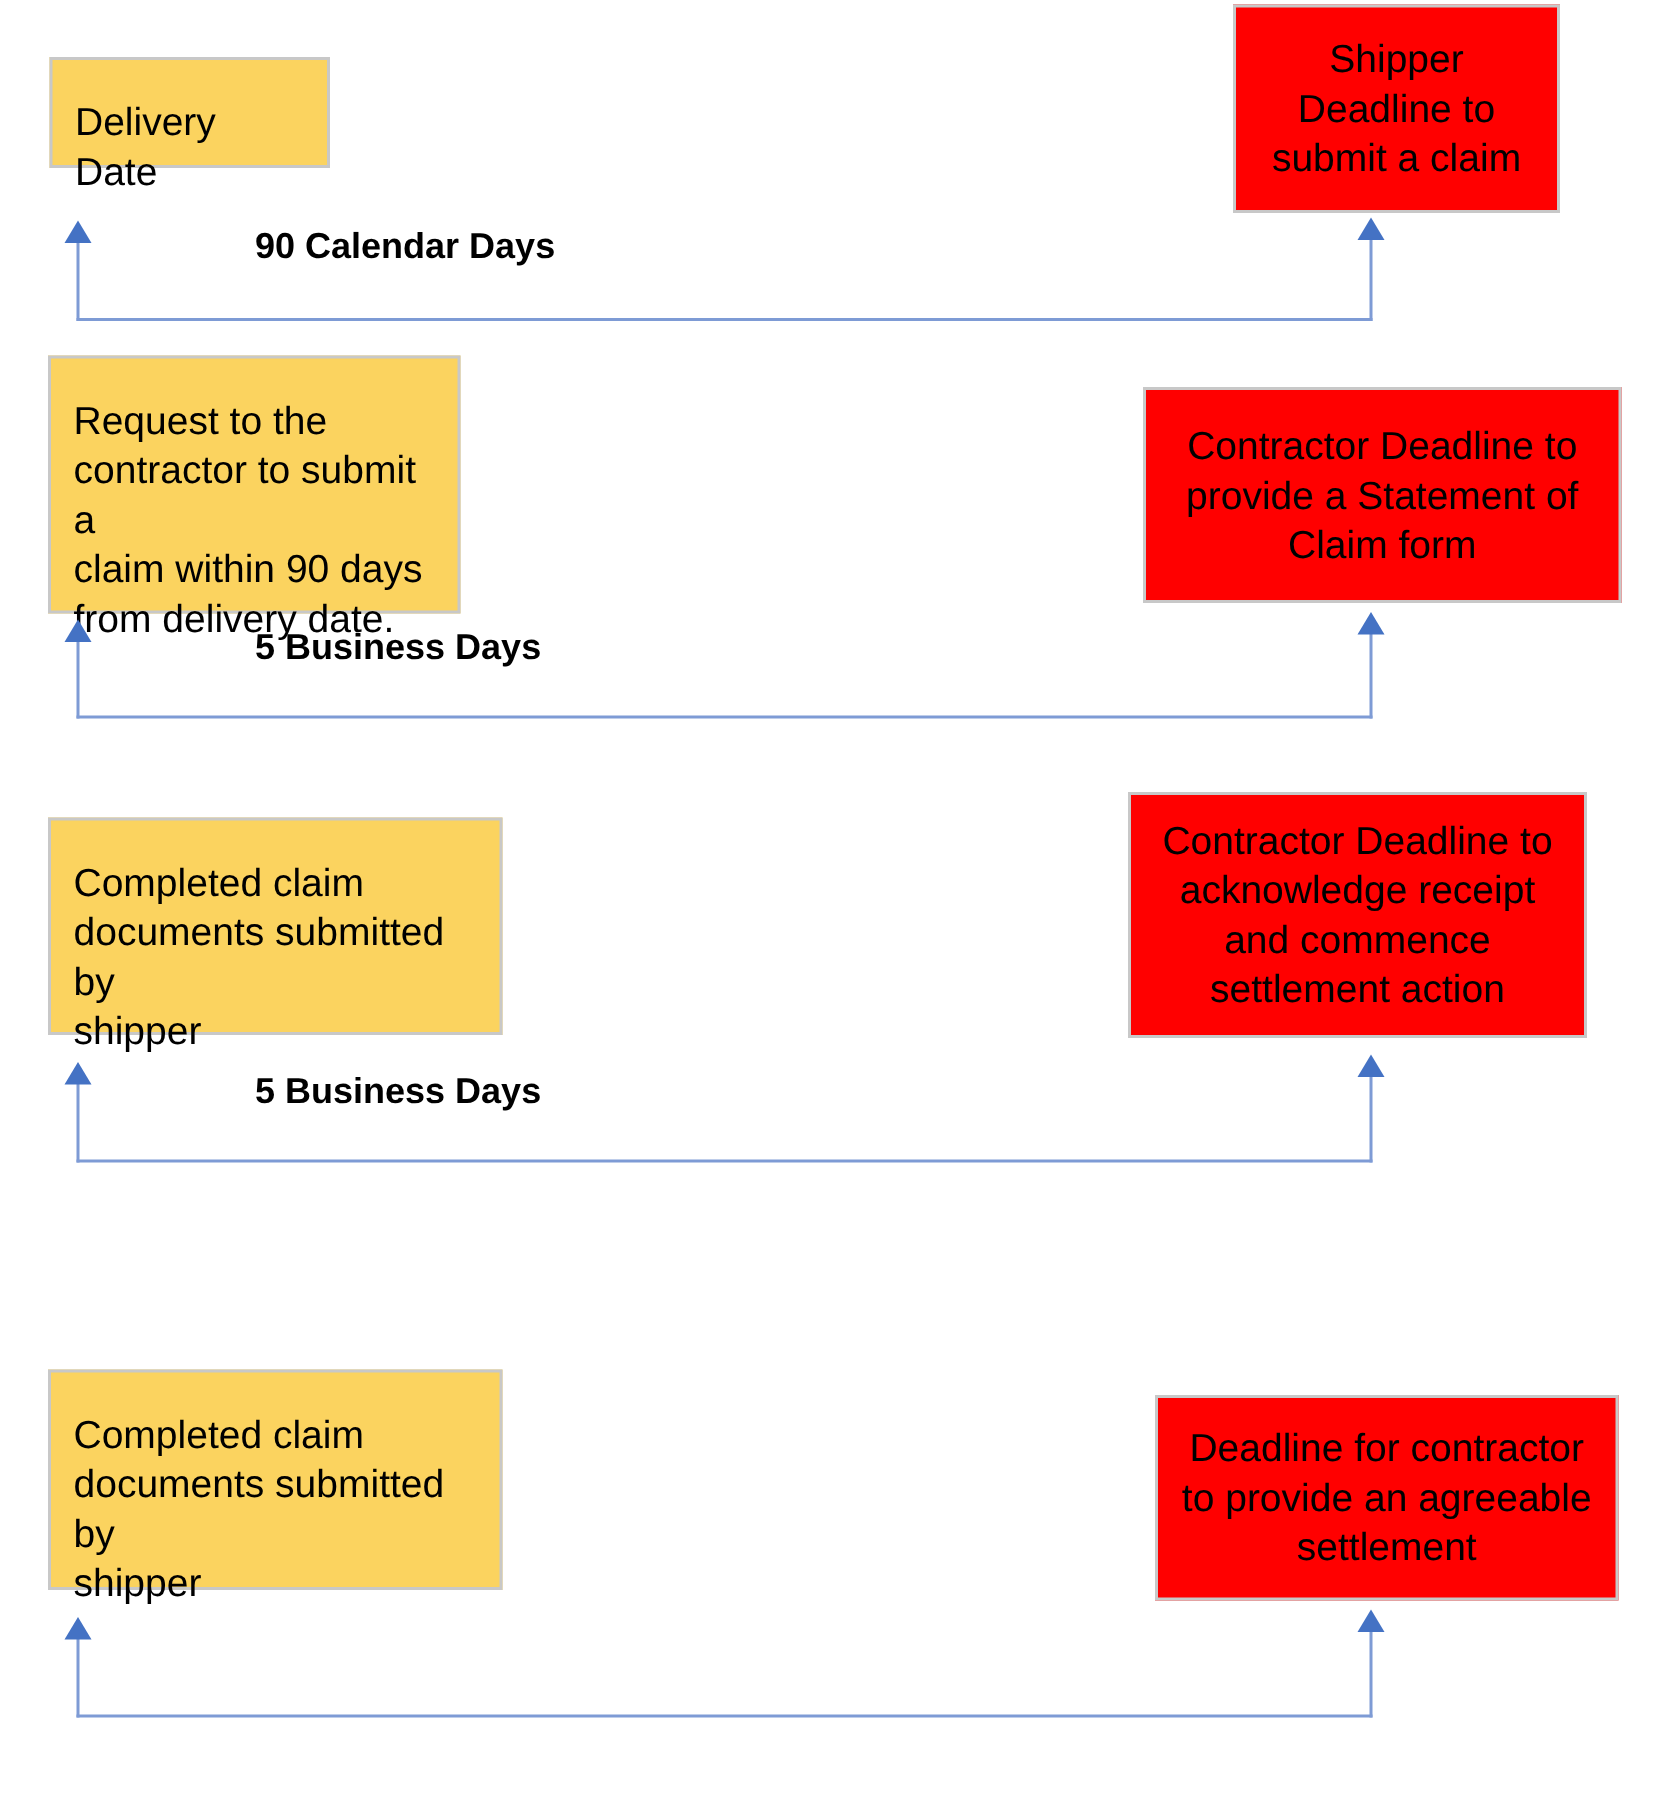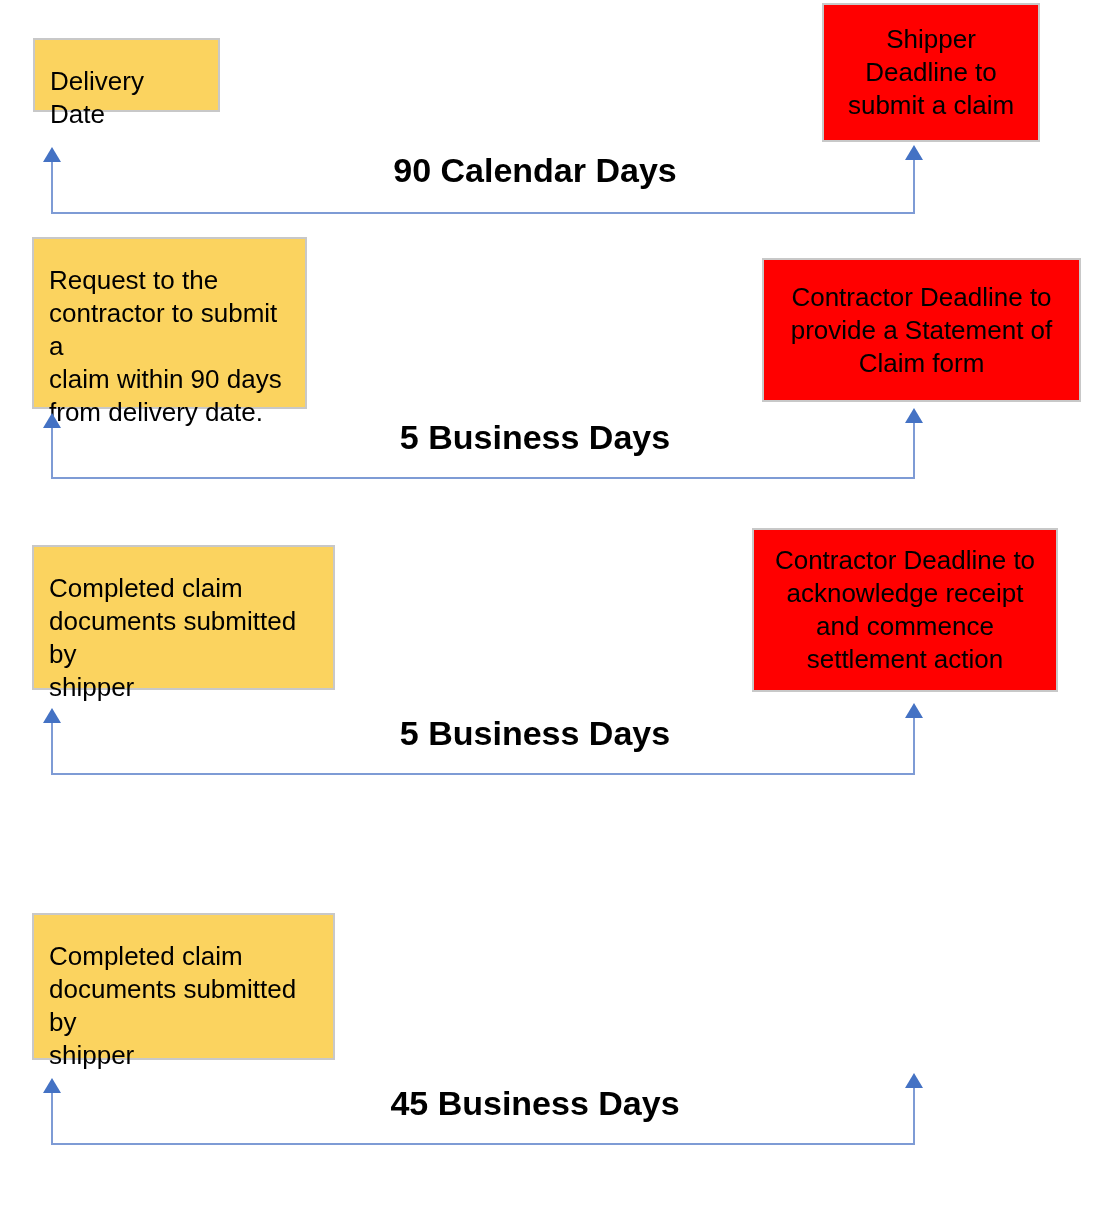--- a/index.html
+++ b/index.html
@@ -62,22 +62,21 @@
     border-right: 9px solid transparent;
     border-bottom: 15px solid var(--arrow-head, #4472c4);
   }
   .ahead.l { left: 43px; }
   .ahead.r { left: 905px; }
   
   .duration {
     position: absolute;
     left: 170px;
     width: 730px;
-    text-align: center;
-    font-size: 34px;
+    font-size: 24px;
     font-weight: bold;
     color: var(--text, #000000);
   }
   
   .r1-start { left: 33px;  top: 38px;  width: 187px; height: 74px; }
   .r1-end   { left: 822px; top: 3px;   width: 218px; height: 139px; }
   .r1-dur   { top: 151px; }
   .r1-h     { top: 212px; }
   .r1-vl    { top: 161px; height: 53px; }
   .r1-al    { top: 147px; }
@@ -165,20 +164,24 @@
   <div class="vline l r3-vl"></div>
   <div class="ahead l r3-al"></div>
   <div class="vline r r3-vr"></div>
   <div class="ahead r r3-ar"></div>
 
   <div class="box start r4-start">
     <span>Completed claim
 documents submitted by
 shipper</span>
   </div>
-  <div class="duration r4-dur">45 Business Days</div>
+  <div class="box end r4-end">
+    <span>Deadline for contractor
+to provide an agreeable
+settlement</span>
+  </div>
   <div class="hline r4-h"></div>
   <div class="vline l r4-vl"></div>
   <div class="ahead l r4-al"></div>
   <div class="vline r r4-vr"></div>
   <div class="ahead r r4-ar"></div>
 
 </div>
 
 </body></html>

